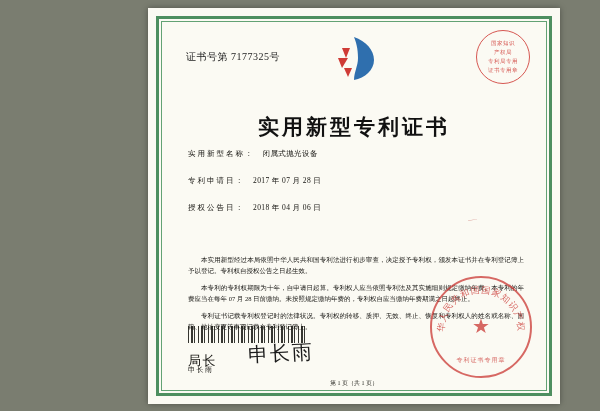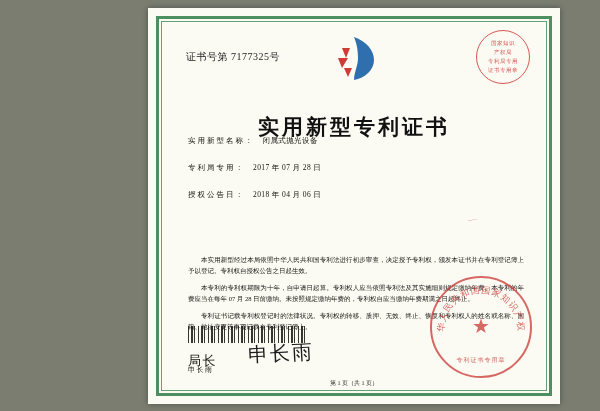--- a/index.html
+++ b/index.html
@@ -111,21 +111,21 @@
     font-weight: bold;
     letter-spacing: 3px;
     color: #111;
     margin-top: 27px;
   }
 
   
   .fields {
     position: absolute;
     left: 40px;
-    top: 118px;
+    top: 131px;
     right: 34px;
   }
   .field-row {
     display: flex;
     align-items: baseline;
     margin-bottom: 7px;
     font-size: 7.5px;
     color: #14130f;
   }
   .field-label {
@@ -293,21 +293,21 @@
     </div>
 
     <div class="doc-title">实用新型专利证书</div>
 
     <div class="fields">
       <div class="field-row">
         <span class="field-label">实用新型名称：</span>
         <span class="field-value">闭属式抛光设备</span>
       </div>
       <div class="field-row">
-        <span class="field-label">专利局专用：</span>
+        <span class="field-label">专利申请日：</span>
         <span class="field-value">2017 年 07 月 28 日</span>
       </div>
       <div class="field-row">
         <span class="field-label">授权公告日：</span>
         <span class="field-value">2018 年 04 月 06 日</span>
       </div>
     </div>
 
     <div class="ink-mark">—</div>
 

